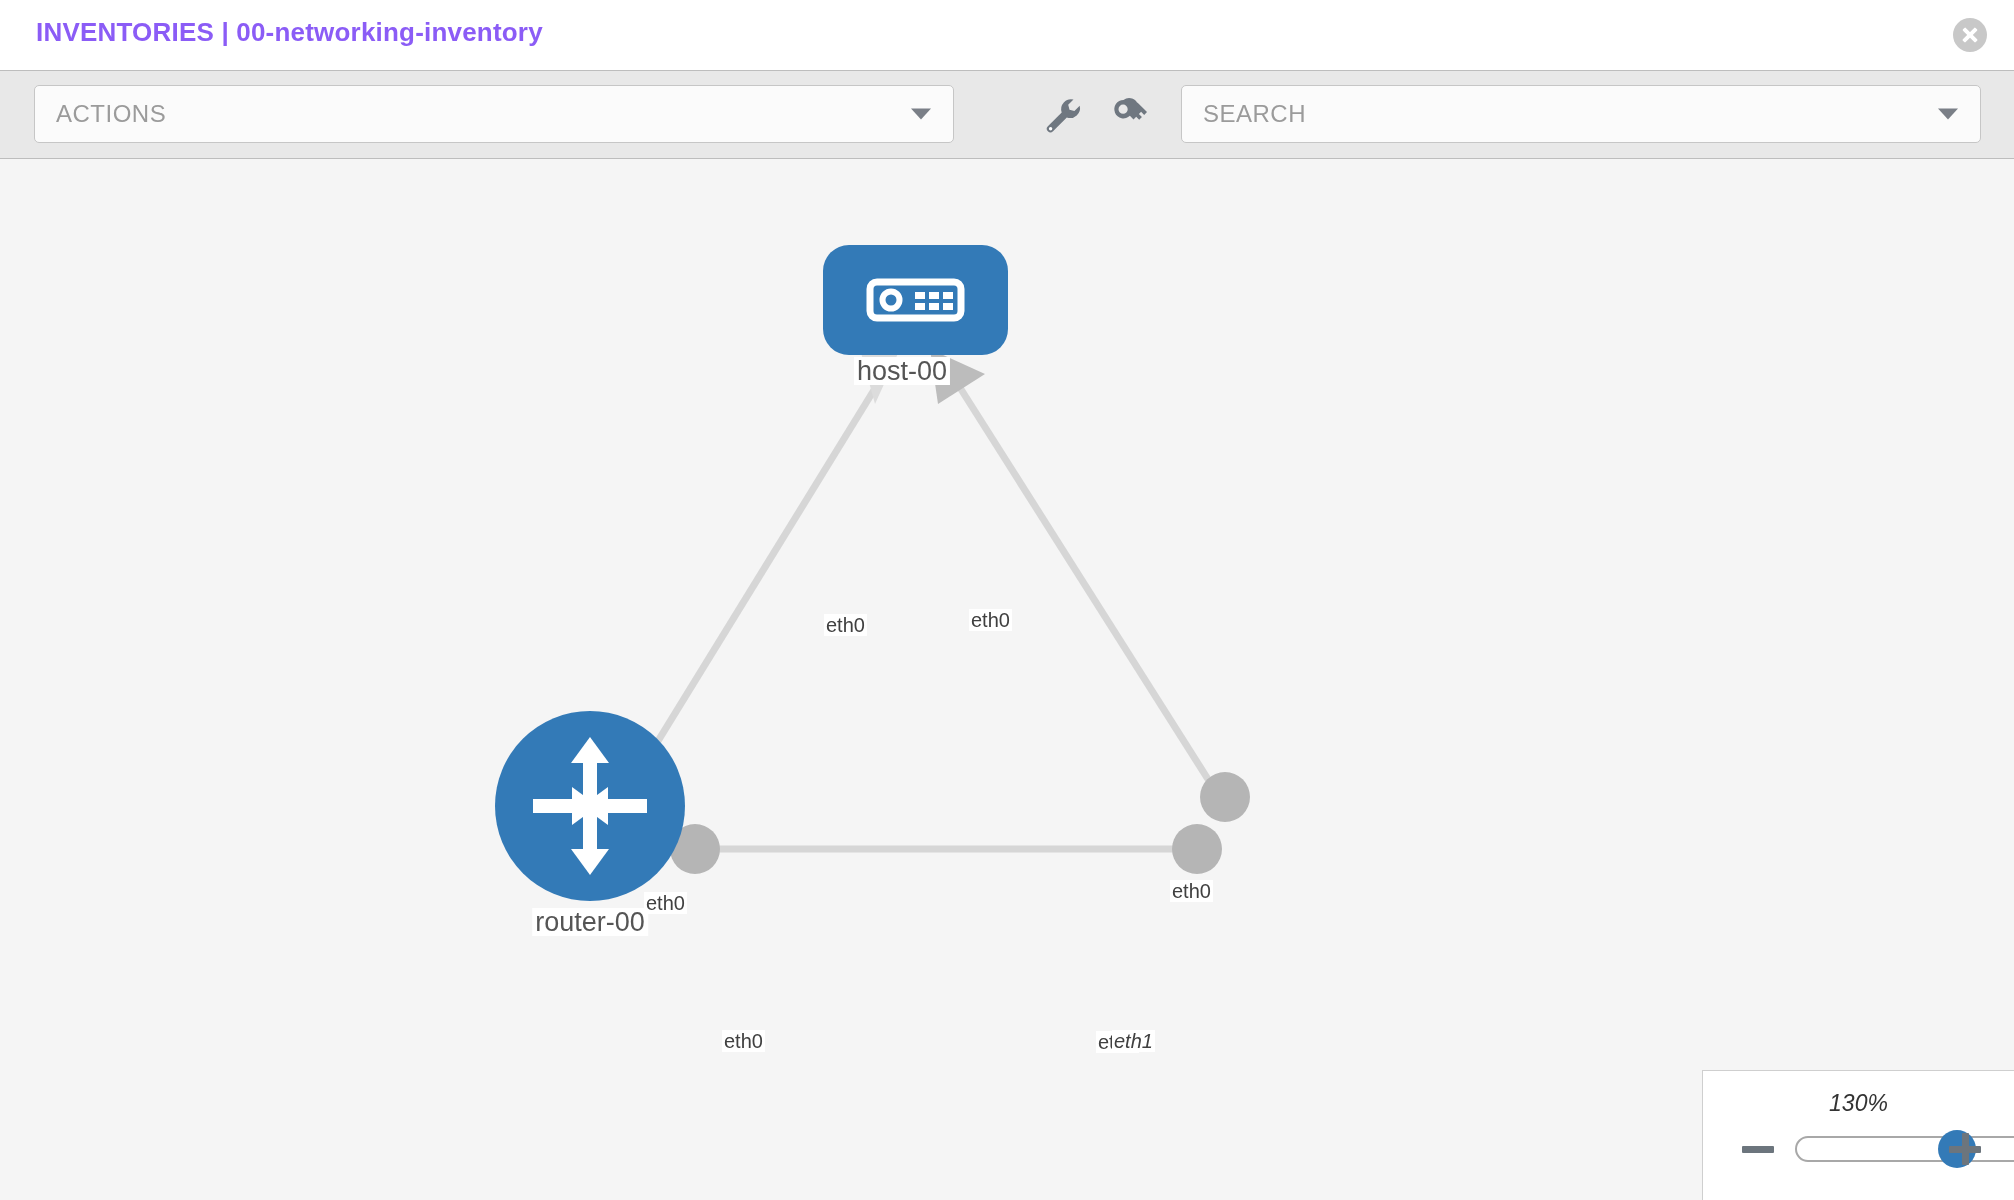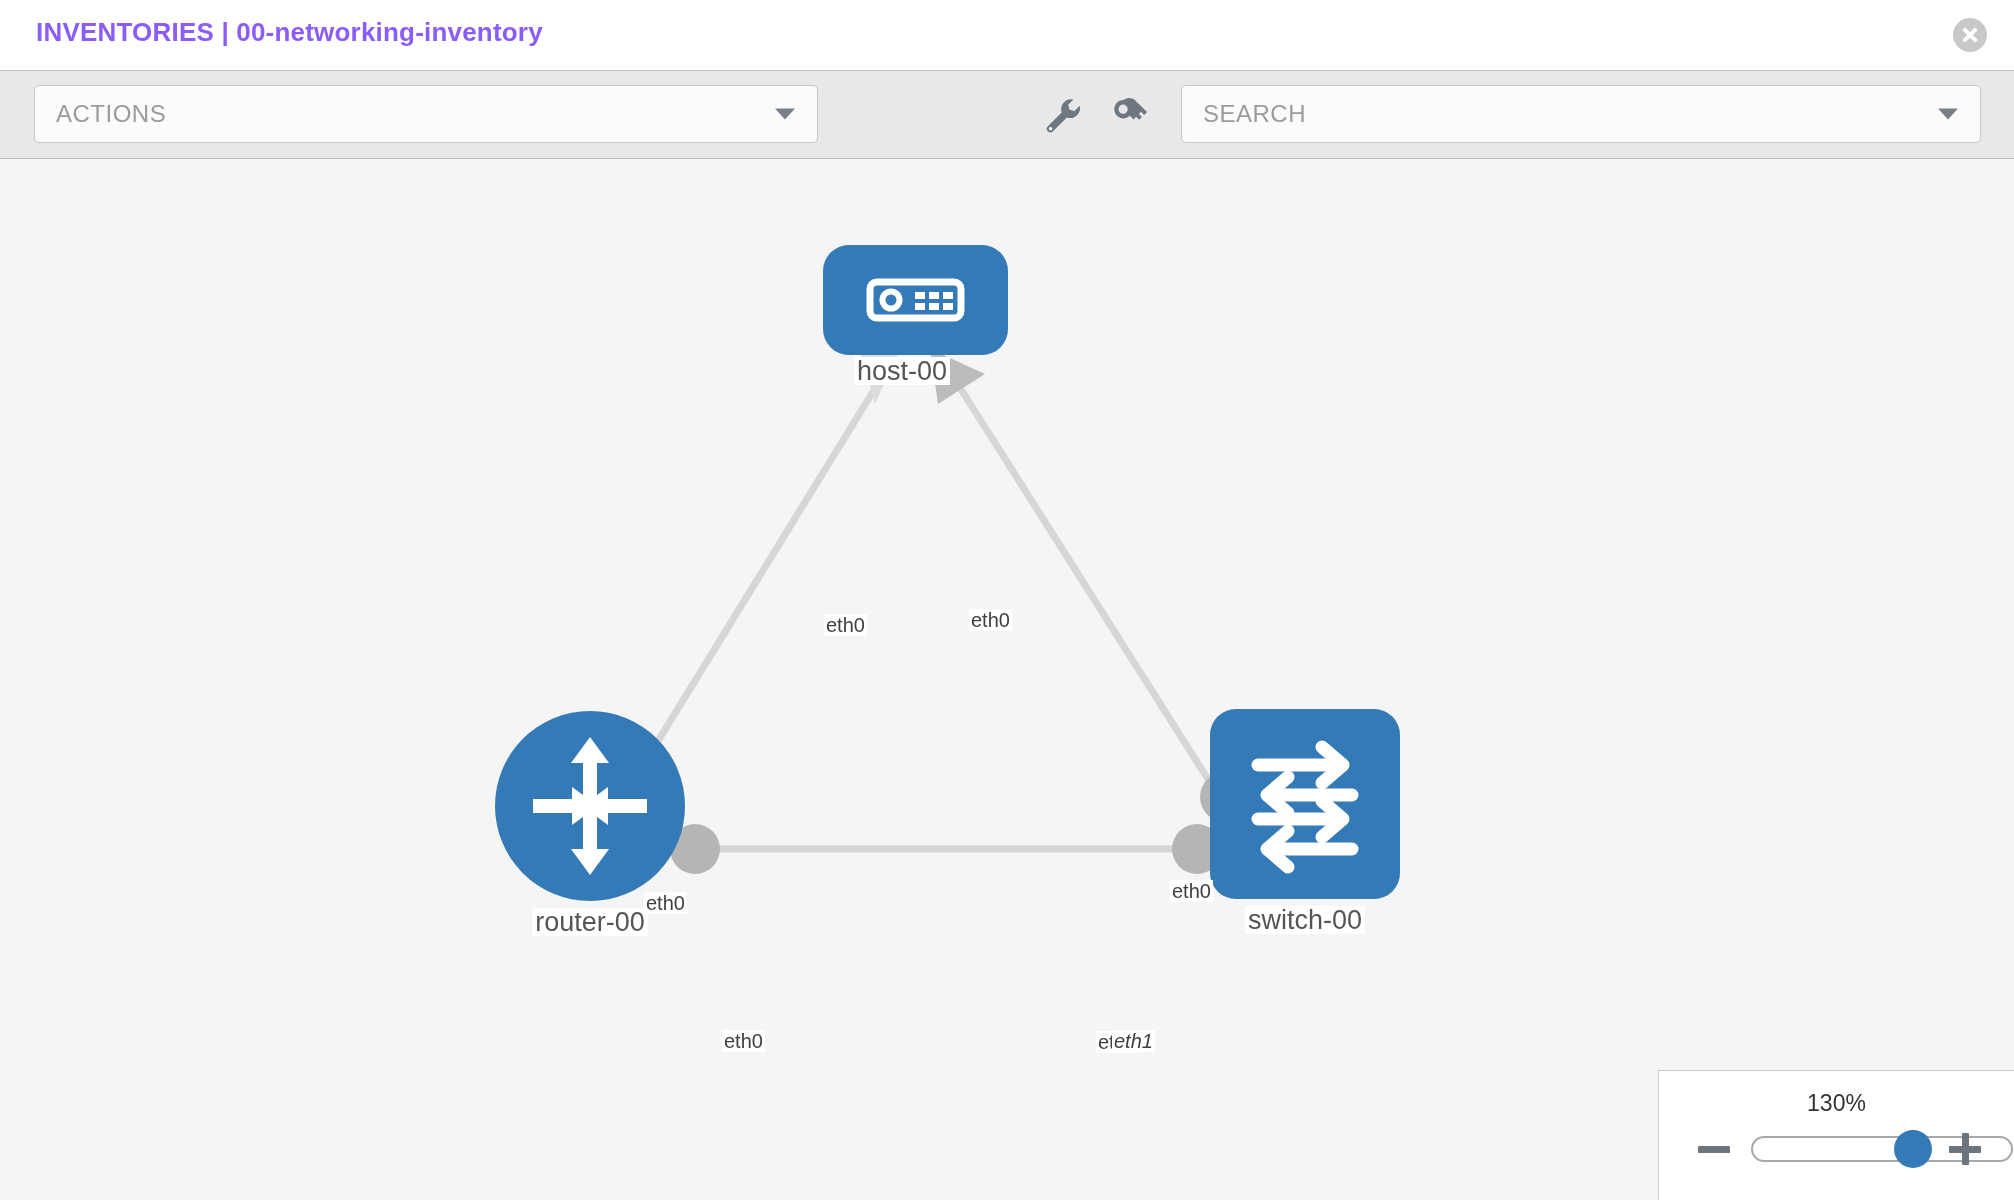--- a/index.html
+++ b/index.html
@@ -42,21 +42,21 @@
     border-top: 1px solid #bdbdbd;
     border-bottom: 1px solid #bdbdbd;
   }
   .select-box {
     position: absolute;
     background: #fbfbfb;
     border: 1px solid #c6c6c6;
     border-radius: 5px;
     cursor: pointer;
   }
-  .actions-select { left: 34px; top: 14px; width: 784px; height: 58px; }
+  .actions-select { left: 34px; top: 14px; width: 920px; height: 58px; }
   .search-select  { left: 1181px; top: 14px; width: 800px; height: 58px; }
   .select-label {
     position: absolute; left: 21px; top: 50%; transform: translateY(-50%);
     font-size: 24px; color: #9b9b9b; letter-spacing: 0.5px;
     white-space: nowrap; user-select: none;
   }
   .select-caret {
     position: absolute; right: 22px; top: 50%; transform: translateY(-50%);
     width: 0; height: 0;
     border-left: 10px solid transparent;
@@ -95,24 +95,25 @@
     font-size: 20px; color: #404040; white-space: nowrap;
     background: #ffffff; padding: 0 2px; line-height: 1.1;
   }
   .endpoint {
     position: absolute; background: #b5b5b5; border-radius: 50%;
   }
 
   
   .zoom-panel {
     position: absolute; right: 0; bottom: 0;
-    width: 356px; height: 130px;
+    width: 312px; height: 130px;
     background: #ffffff;
     border-left: 1px solid #cfcfcf;
     border-top: 1px solid #cfcfcf;
+    font-style: italic;
   }
   .zoom-value {
     position: absolute; left: 0; right: 0; top: 19px;
     text-align: center; font-size: 23px; color: #333333;
   }
   .zoom-minus, .zoom-plus {
     position: absolute; top: 62px; width: 32px; height: 32px; cursor: pointer;
   }
   .zoom-minus { left: 39px; }
   .zoom-plus  { right: 33px; }
@@ -222,41 +223,20 @@
             <polygon points="103,95 77,76 77,114"></polygon>
 
             <rect x="100" y="88" width="52" height="14"></rect>
             <polygon points="87,95 113,76 113,114"></polygon>
           </g>
         </svg>
       </div>
       <div class="node-label" style="top:197px;">router-00</div>
     </div>
 
-    <div class="node" style="left:1210px; top:550px; width:190px; height:190px;">
-      <div class="node-shape-rect" style="width:190px; height:190px;">
-        <svg viewBox="0 0 190 190" width="190" height="190" aria-hidden="true">
-          <g fill="none" stroke="#ffffff" stroke-width="13" stroke-linecap="round" stroke-linejoin="round">
-
-            <path d="M48 56 H128"></path>
-            <polyline points="112,38 133,56 112,74"></polyline>
-
-            <path d="M142 86 H62"></path>
-            <polyline points="78,68 57,86 78,104"></polyline>
-
-            <path d="M48 110 H128"></path>
-            <polyline points="112,92 133,110 112,128"></polyline>
-
-            <path d="M142 140 H62"></path>
-            <polyline points="78,122 57,140 78,158"></polyline>
-          </g>
-        </svg>
-      </div>
-      <div class="node-label" style="top:197px;">switch-00</div>
-    </div>
 
     <div class="iface-label" style="left:824px;  top:455px;">eth0</div>
     <div class="iface-label" style="left:969px;  top:450px;">eth0</div>
     <div class="iface-label" style="left:644px;  top:733px;">eth0</div>
     <div class="iface-label" style="left:1170px; top:721px;">eth0</div>
     <div class="iface-label" style="left:722px;  top:871px;">eth0</div>
     <div class="iface-label" style="left:1096px; top:872px;">eth0</div>
     <div class="iface-label" style="left:1112px; top:871px;font-style:italic;">eth1</div>
 
     <div class="zoom-panel">

